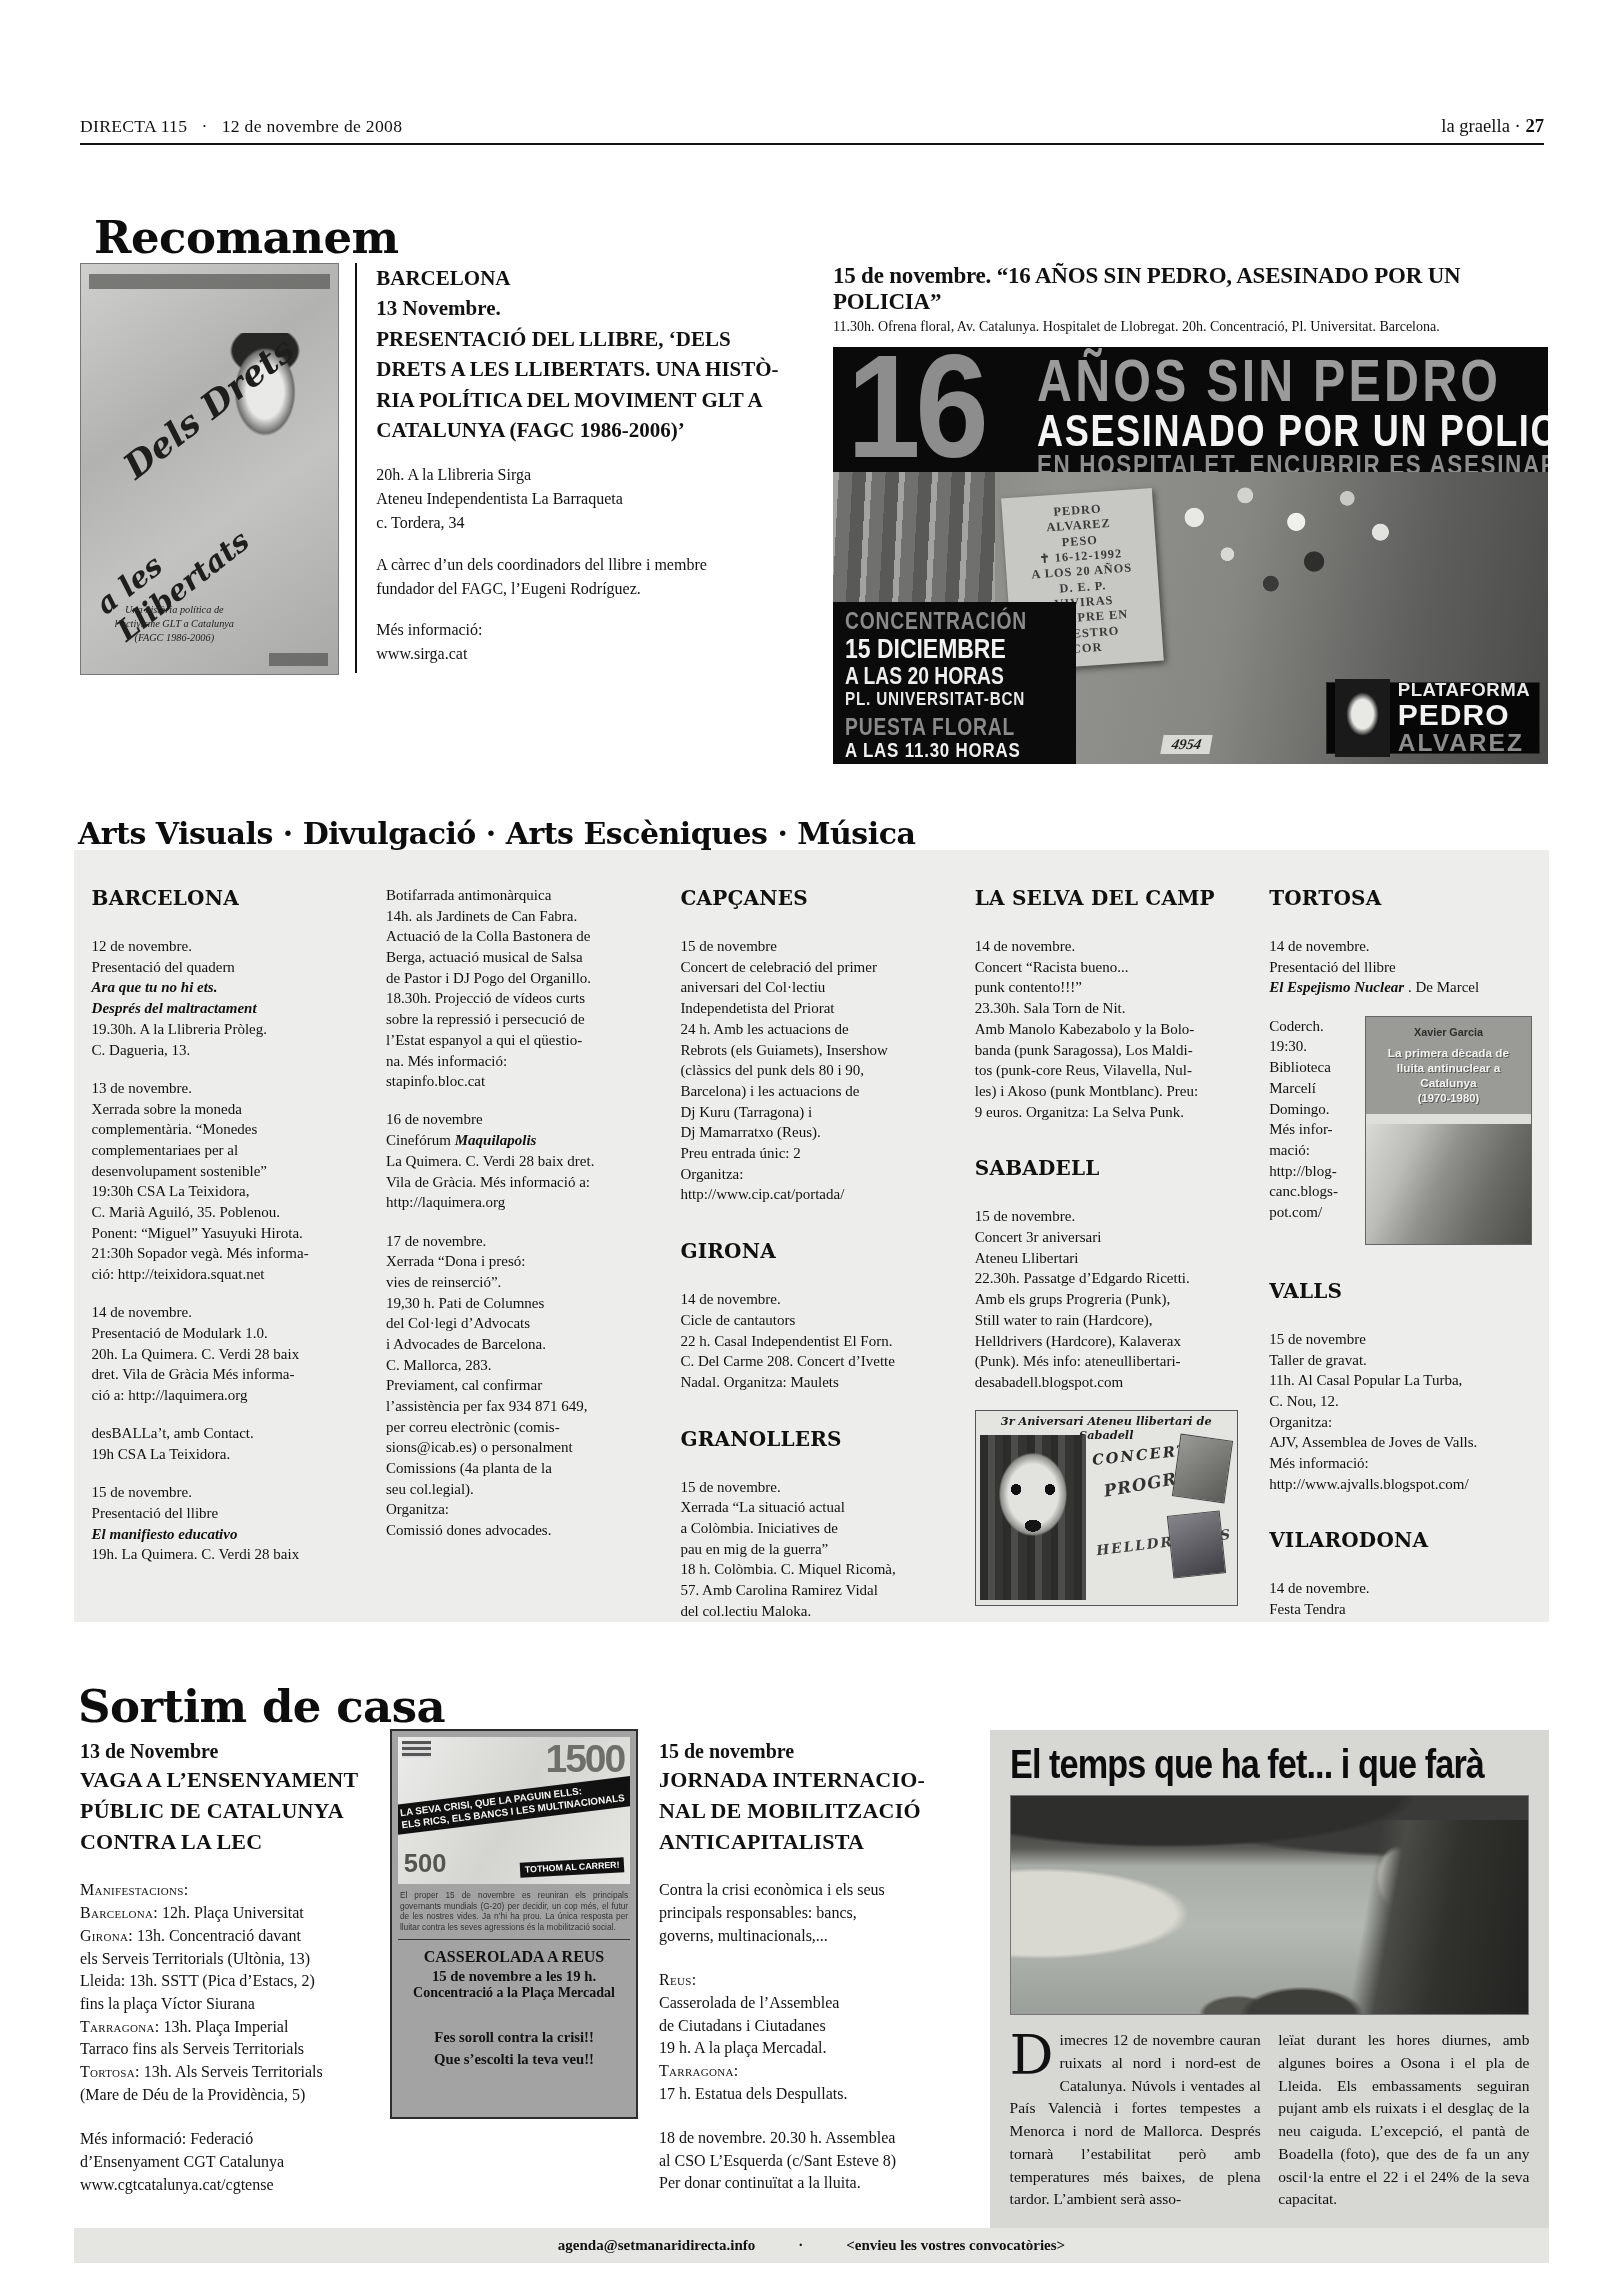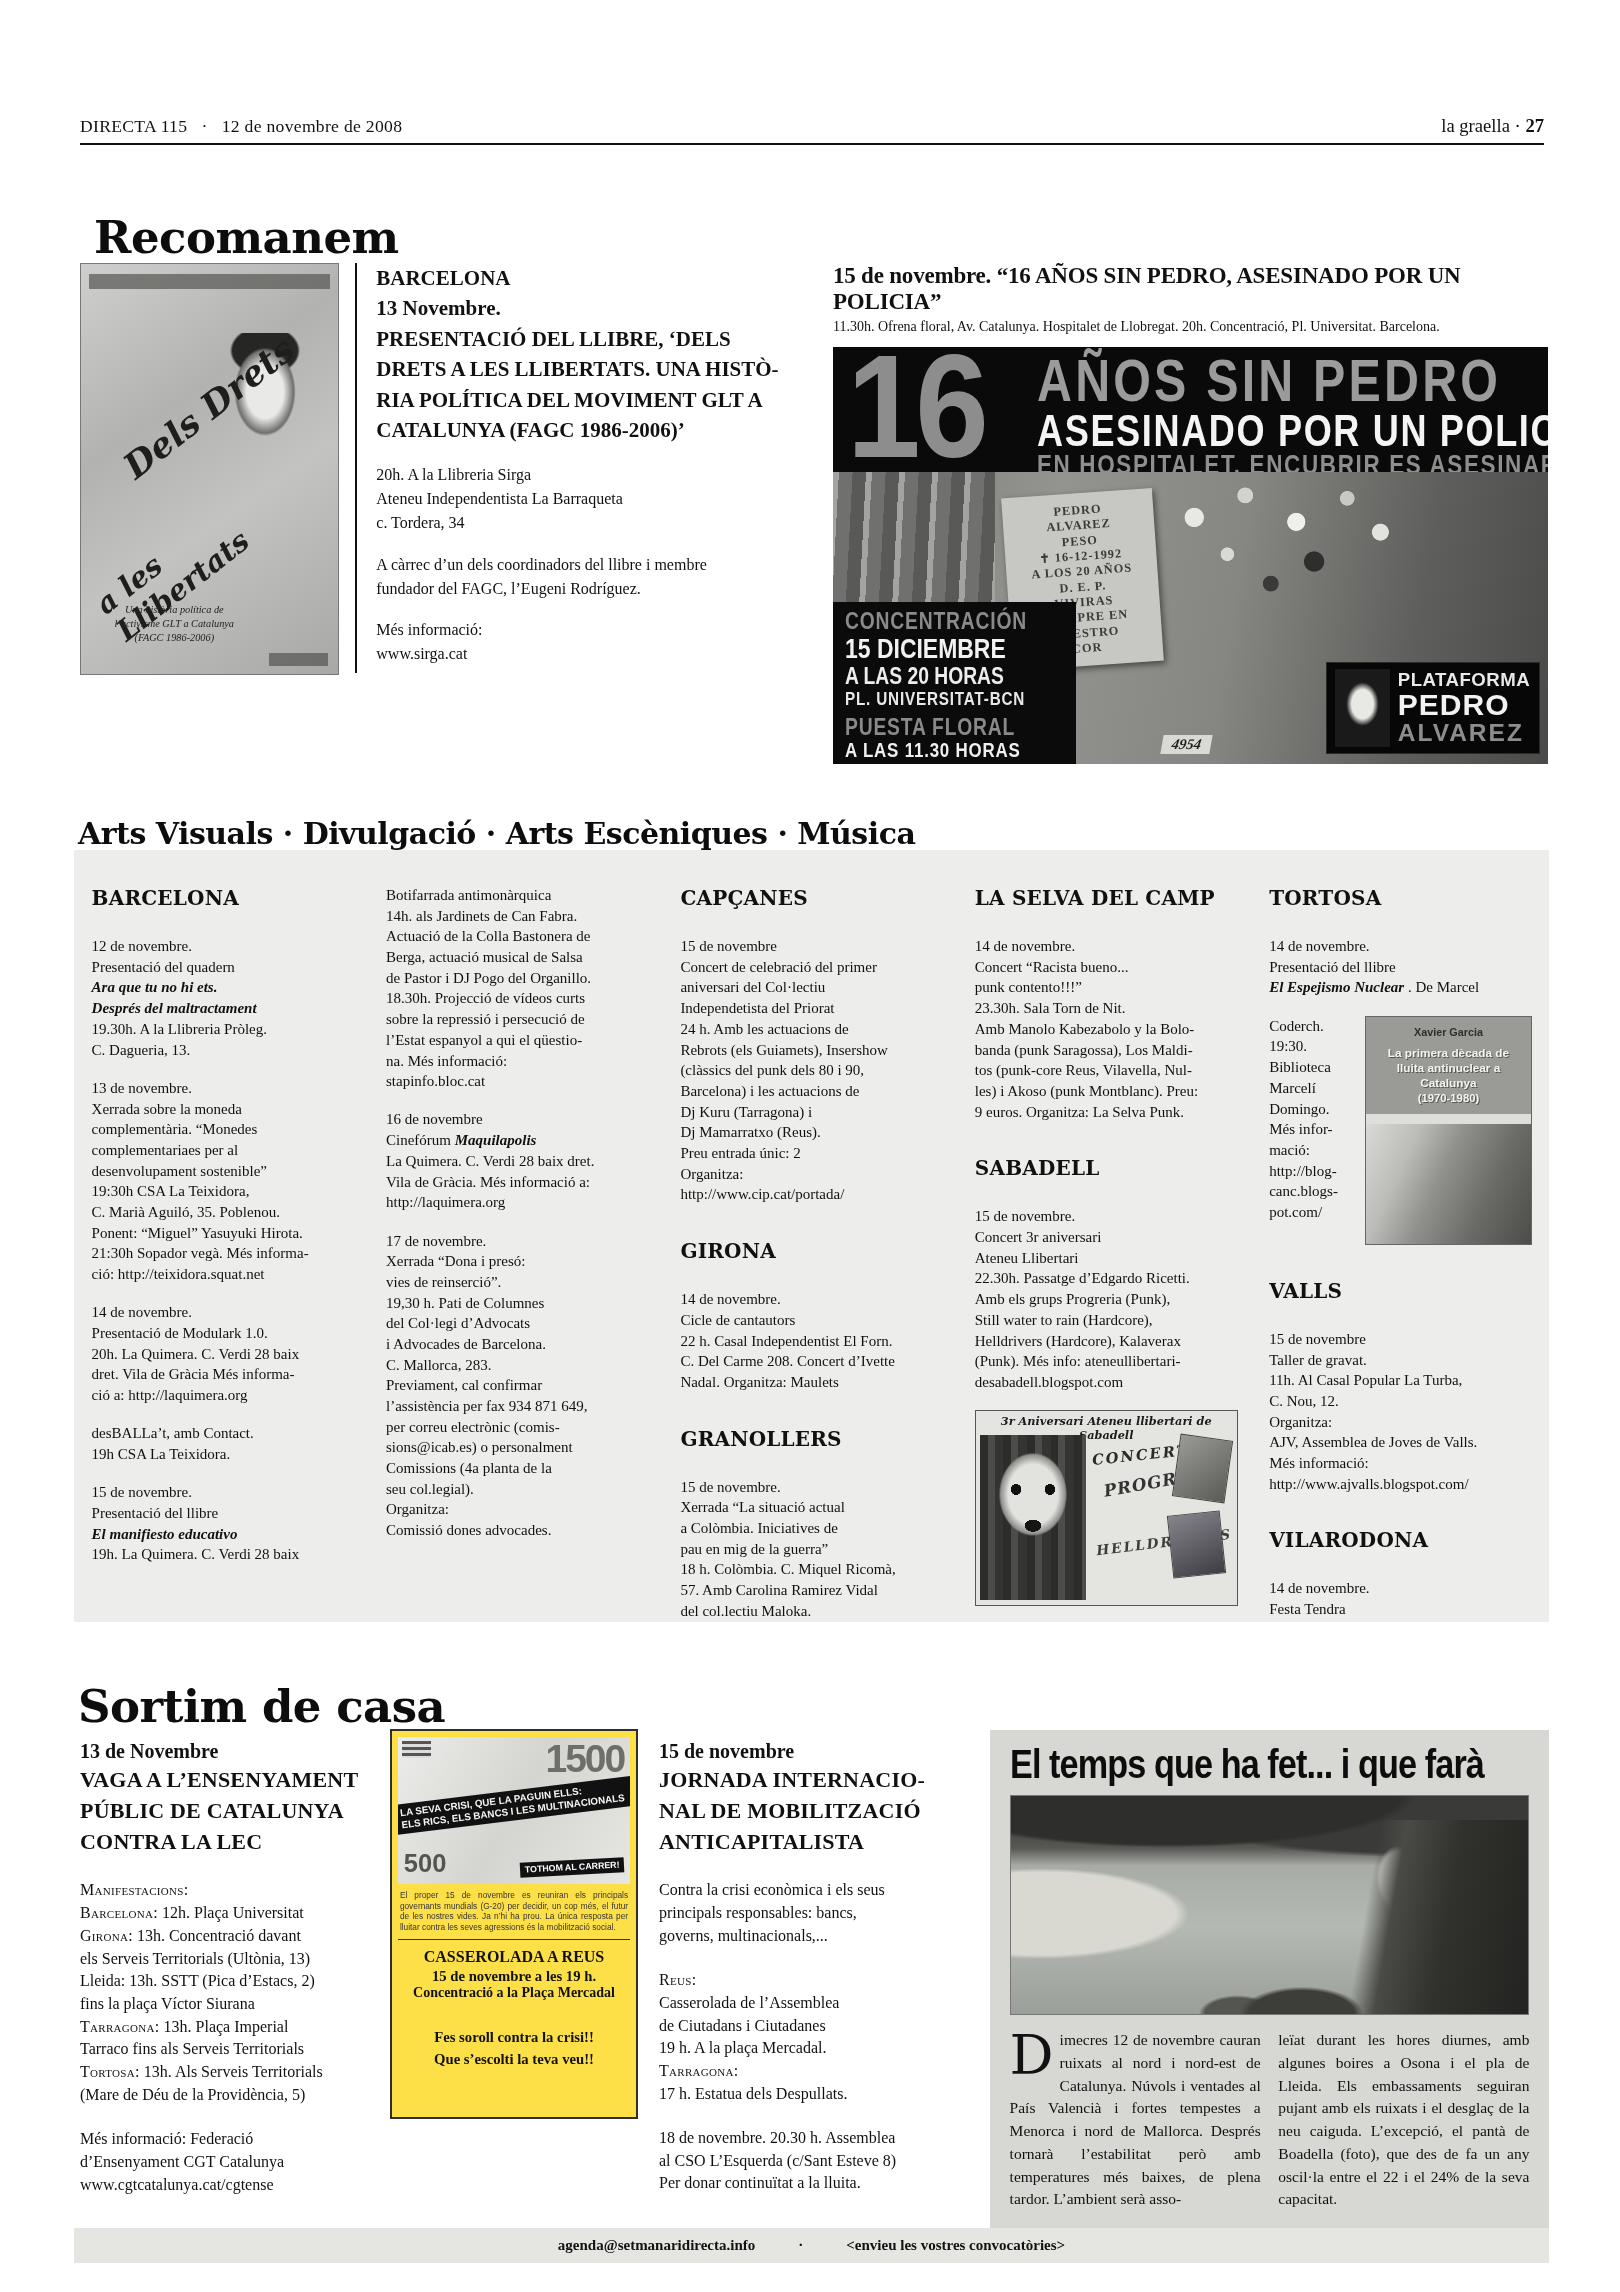--- a/index.html
+++ b/index.html
@@ -69,21 +69,21 @@
      padding:7.8px 11.8px;box-sizing:border-box;}
   .p16-conc div{font-weight:bold;line-height:1.06;}
   .pc-0{font-size:23.5px;color:#8a8a8a;letter-spacing:1px;}
   .pc-1{font-size:28px;color:#f2f2f2;}
   .pc-2{font-size:23.5px;color:#ededed;}
   .pc-3{font-size:18.6px;color:#e8e8e8;letter-spacing:1px;}
   .pp-0{font-size:23.5px;color:#8a8a8a;margin-top:5.9px;letter-spacing:1px;}
   .pp-1{font-size:20.6px;color:#f0f0f0;letter-spacing:1px;}
   .p16-plate{position:absolute;left:46%;bottom:9.8px;background:#d9d9d5;color:#22221f;
      font:bold italic 14.7px/1 "Liberation Serif",serif;padding:2px 9.8px;transform:skewX(-10deg);}
-  .p16-logo{position:absolute;right:7.8px;bottom:9.8px;width:214px;height:92px;background:#070707;
+  .p16-logo{position:absolute;right:7.8px;bottom:9.8px;width:214px;height:72px;background:#070707;
      border:1px solid #2a2a2a;display:flex;align-items:center;gap:7.8px;padding:5.9px 7.8px;box-sizing:border-box;}
   .pl-face{width:55px;height:78px;flex:none;
      background:radial-gradient(ellipse 21.6px 29px at 50% 45%,#e8e8e4 0 50%,#1a1a1a 75%),
                 linear-gradient(180deg,#d8d8d4 0 18%,#161616 19%);}
   .pl-text div{font-family:"Liberation Sans",sans-serif;font-weight:bold;line-height:1.02;}
   .pl-0{font-size:18.6px;color:#e9e9e9;letter-spacing:0.5px;}
   .pl-1{font-size:30px;color:#f2f2f2;letter-spacing:1px;}
   .pl-2{font-size:24.5px;color:#8d8d8d;letter-spacing:2px;}
 
   
@@ -131,21 +131,21 @@
      margin-top:2px;text-shadow:1px 1px 0 #555;}
   .bc-strip{height:9.8px;background:#dededa;margin-top:7.8px;}
   .bc-art{flex:1;background:linear-gradient(115deg,#d9d9d5 0%,#bcbcb8 25%,#90908c 45%,#6b6b67 70%,#4c4c48 100%);}
 
   
   .sortim-left{position:absolute;left:80px;top:1737px;width:310px;font-size:16px;line-height:1.42;}
   .sortim-right{position:absolute;left:659px;top:1737px;width:284px;font-size:16px;line-height:1.42;}
   .sortim-left .blk,.sortim-right .blk{margin-bottom:21.6px;}
 
   .flyer{position:absolute;left:390px;top:1729px;width:248px;height:390px;border:2px solid #2e2e2c;
-     background:#fde047;box-sizing:border-box;padding:5.9px;}
+     background:#a3a3a3;box-sizing:border-box;padding:5.9px;}
   .flyer-art{position:relative;height:147px;background:linear-gradient(120deg,#ececea 0%,#d4d4d0 50%,#e6e6e2 100%);overflow:hidden;}
   .fa-flag{position:absolute;left:3.9px;top:3.9px;width:29px;height:17.6px;
      background:repeating-linear-gradient(180deg,#555 0 2.9px,#ddd 2.9px 5.9px);}
   .fa-big{position:absolute;right:5.9px;top:2px;font:bold 39px/1 "Liberation Sans",sans-serif;color:#6e6e6a;letter-spacing:-2px;}
   .fa-bar{position:absolute;left:-3.9px;top:51px;width:115%;background:#111;color:#f4f4f2;
      font:bold 9.8px/1.25 "Liberation Sans",sans-serif;padding:2.9px 5.9px;transform:rotate(-7deg);}
   .fa-500{position:absolute;left:5.9px;bottom:7.8px;font:bold 25.5px/1 "Liberation Sans",sans-serif;color:#55554f;}
   .fa-carrer{position:absolute;right:5.9px;bottom:9.8px;background:#111;color:#fff;
      font:bold 8.8px/1.2 "Liberation Sans",sans-serif;padding:2px 4.9px;transform:rotate(-3deg);}
   .flyer-tiny{font:8.3px/1.3 "Liberation Sans",sans-serif;color:#333;text-align:justify;margin:5.9px 2px;}

